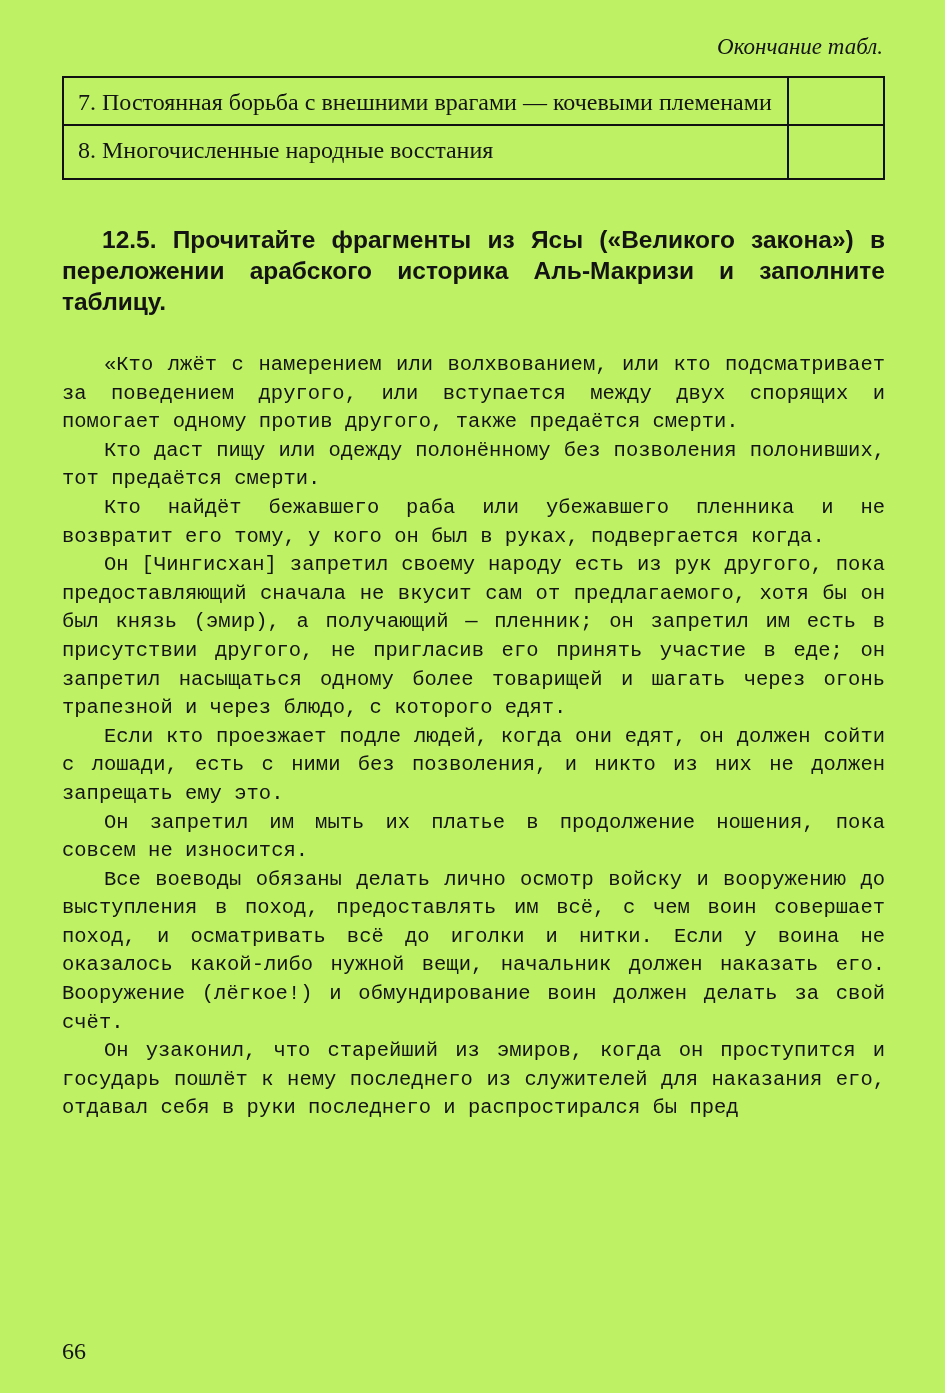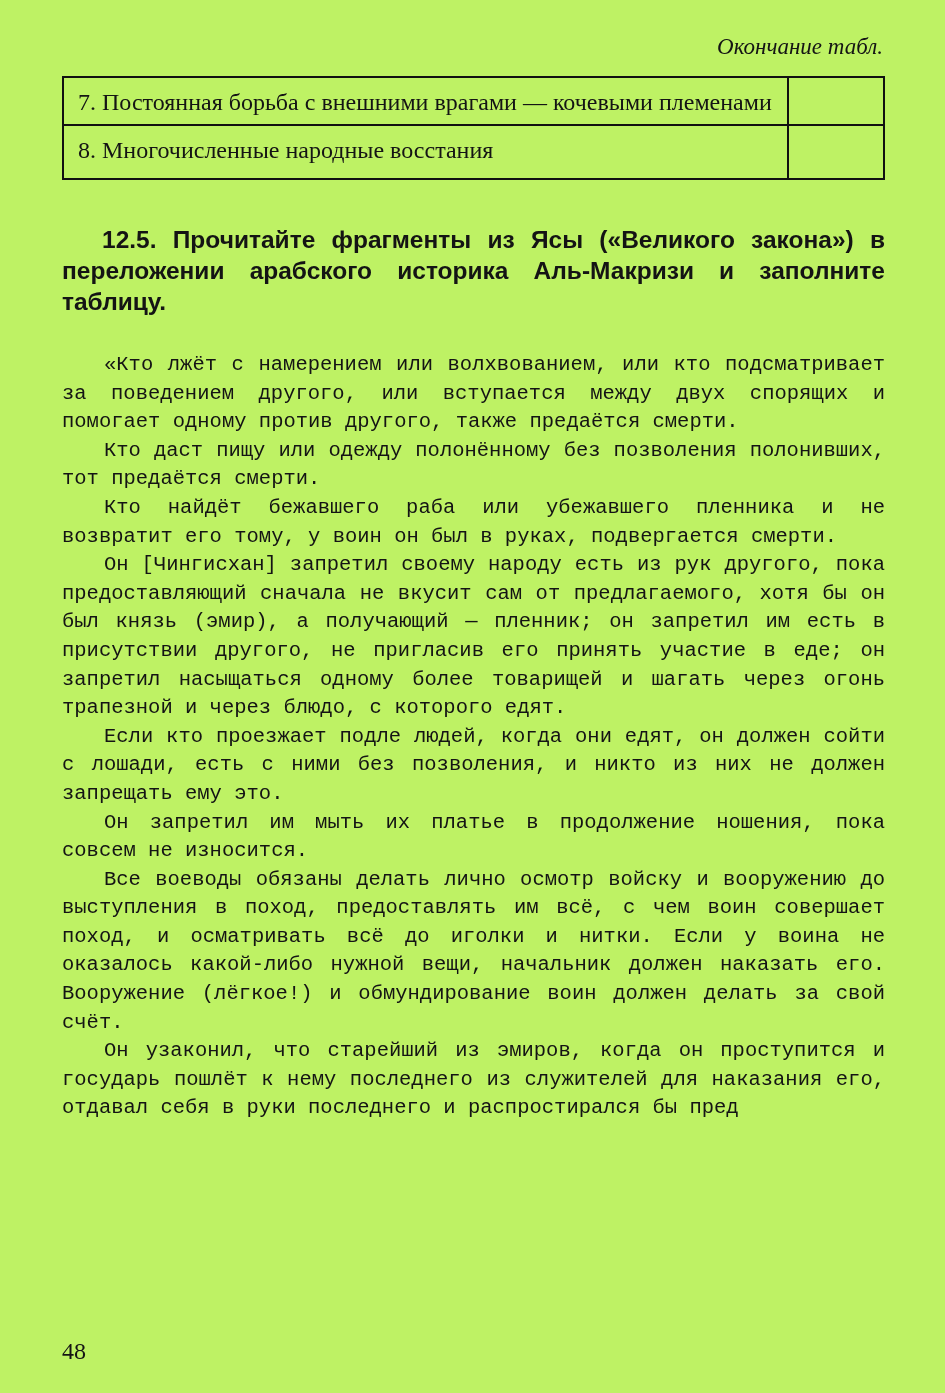--- a/index.html
+++ b/index.html
@@ -90,23 +90,23 @@
         <td class="cell-empty"></td>
       </tr>
     </tbody>
   </table>
 
   <p class="task-heading">12.5. Прочитайте фрагменты из Ясы («Великого закона») в переложении арабского историка Аль-Макризи и заполните таблицу.</p>
 
   <div class="body-text">
     <p>«Кто лжёт с намерением или волхвованием, или кто подсматривает за поведением другого, или вступается между двух спорящих и помогает одному против другого, также предаётся смерти.</p>
     <p>Кто даст пищу или одежду полонённому без позволения полонивших, тот предаётся смерти.</p>
-    <p>Кто найдёт бежавшего раба или убежавшего пленника и не возвратит его тому, у воин он был в руках, подвергается смерти.</p>
+    <p>Кто найдёт бежавшего раба или убежавшего пленника и не возвратит его тому, у кого он был в руках, подвергается когда.</p>
     <p>Он [Чингисхан] запретил своему народу есть из рук другого, пока предоставляющий сначала не вкусит сам от предлагаемого, хотя бы он был князь (эмир), а получающий — пленник; он запретил им есть в присутствии другого, не пригласив его принять участие в еде; он запретил насыщаться одному более товарищей и шагать через огонь трапезной и через блюдо, с которого едят.</p>
     <p>Если кто проезжает подле людей, когда они едят, он должен сойти с лошади, есть с ними без позволения, и никто из них не должен запрещать ему это.</p>
     <p>Он запретил им мыть их платье в продолжение ношения, пока совсем не износится.</p>
     <p>Все воеводы обязаны делать лично осмотр войску и вооружению до выступления в поход, предоставлять им всё, с чем воин совершает поход, и осматривать всё до иголки и нитки. Если у воина не оказалось какой-либо нужной вещи, начальник должен наказать его. Вооружение (лёгкое!) и обмундирование воин должен делать за свой счёт.</p>
     <p>Он узаконил, что старейший из эмиров, когда он проступится и государь пошлёт к нему последнего из служителей для наказания его, отдавал себя в руки последнего и распростирался бы пред</p>
   </div>
 
-  <div class="page-number">48</div>
+  <div class="page-number">66</div>
 
 </div>
 
 </body></html>

